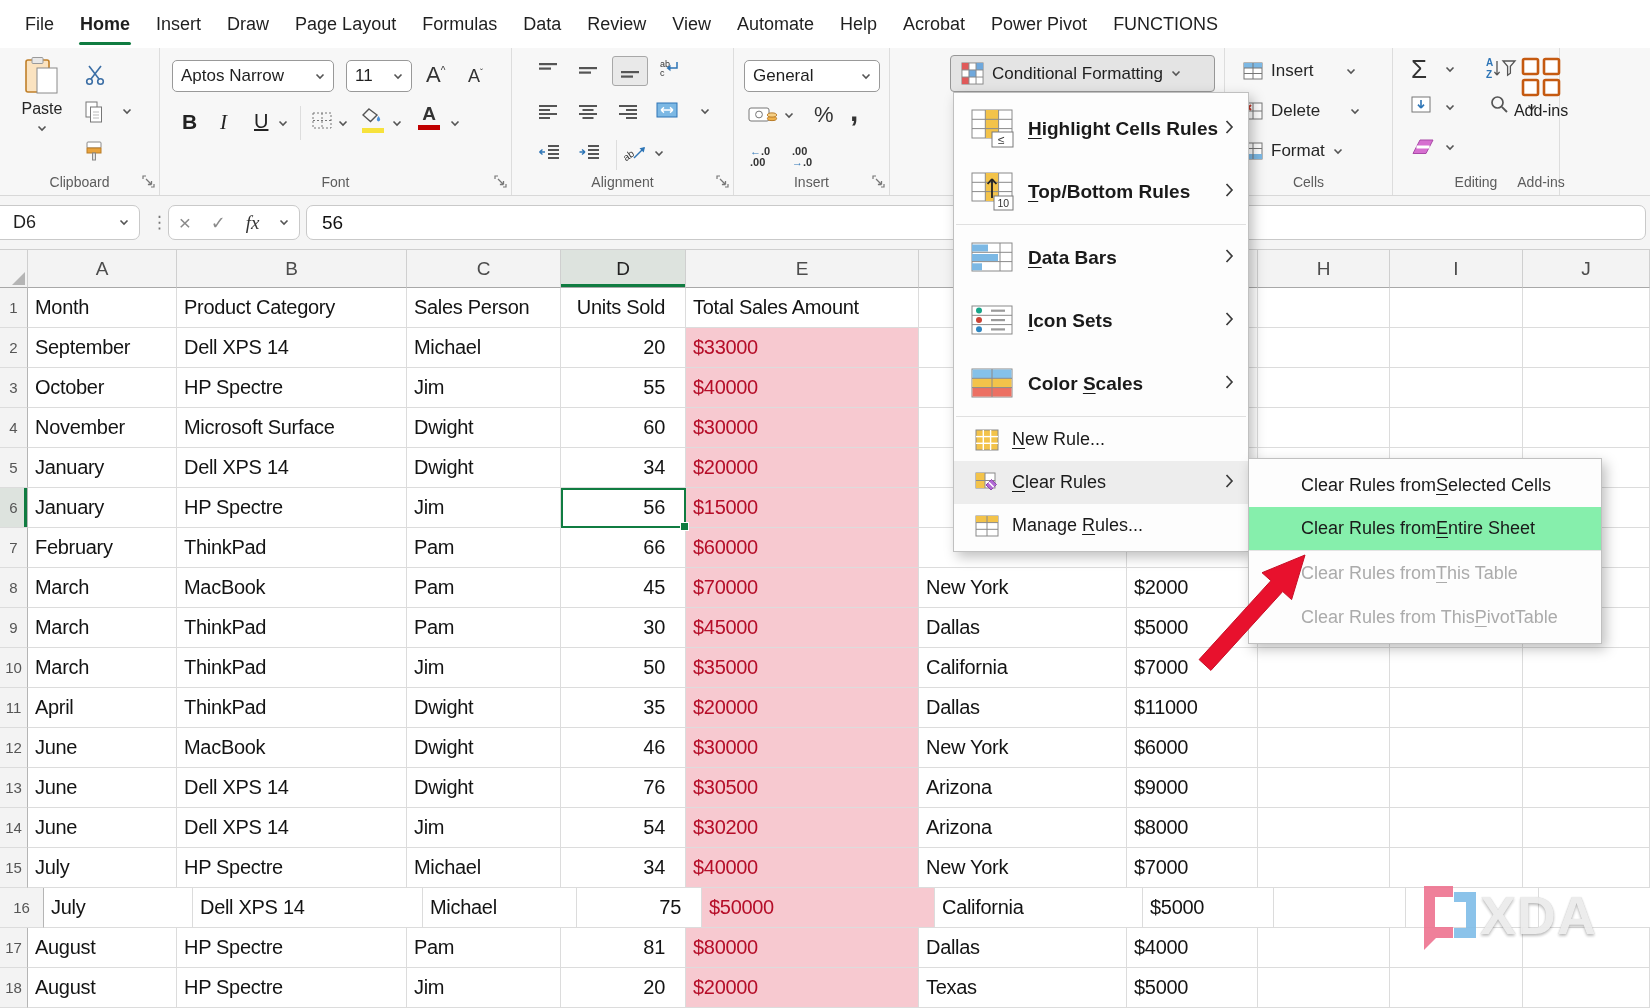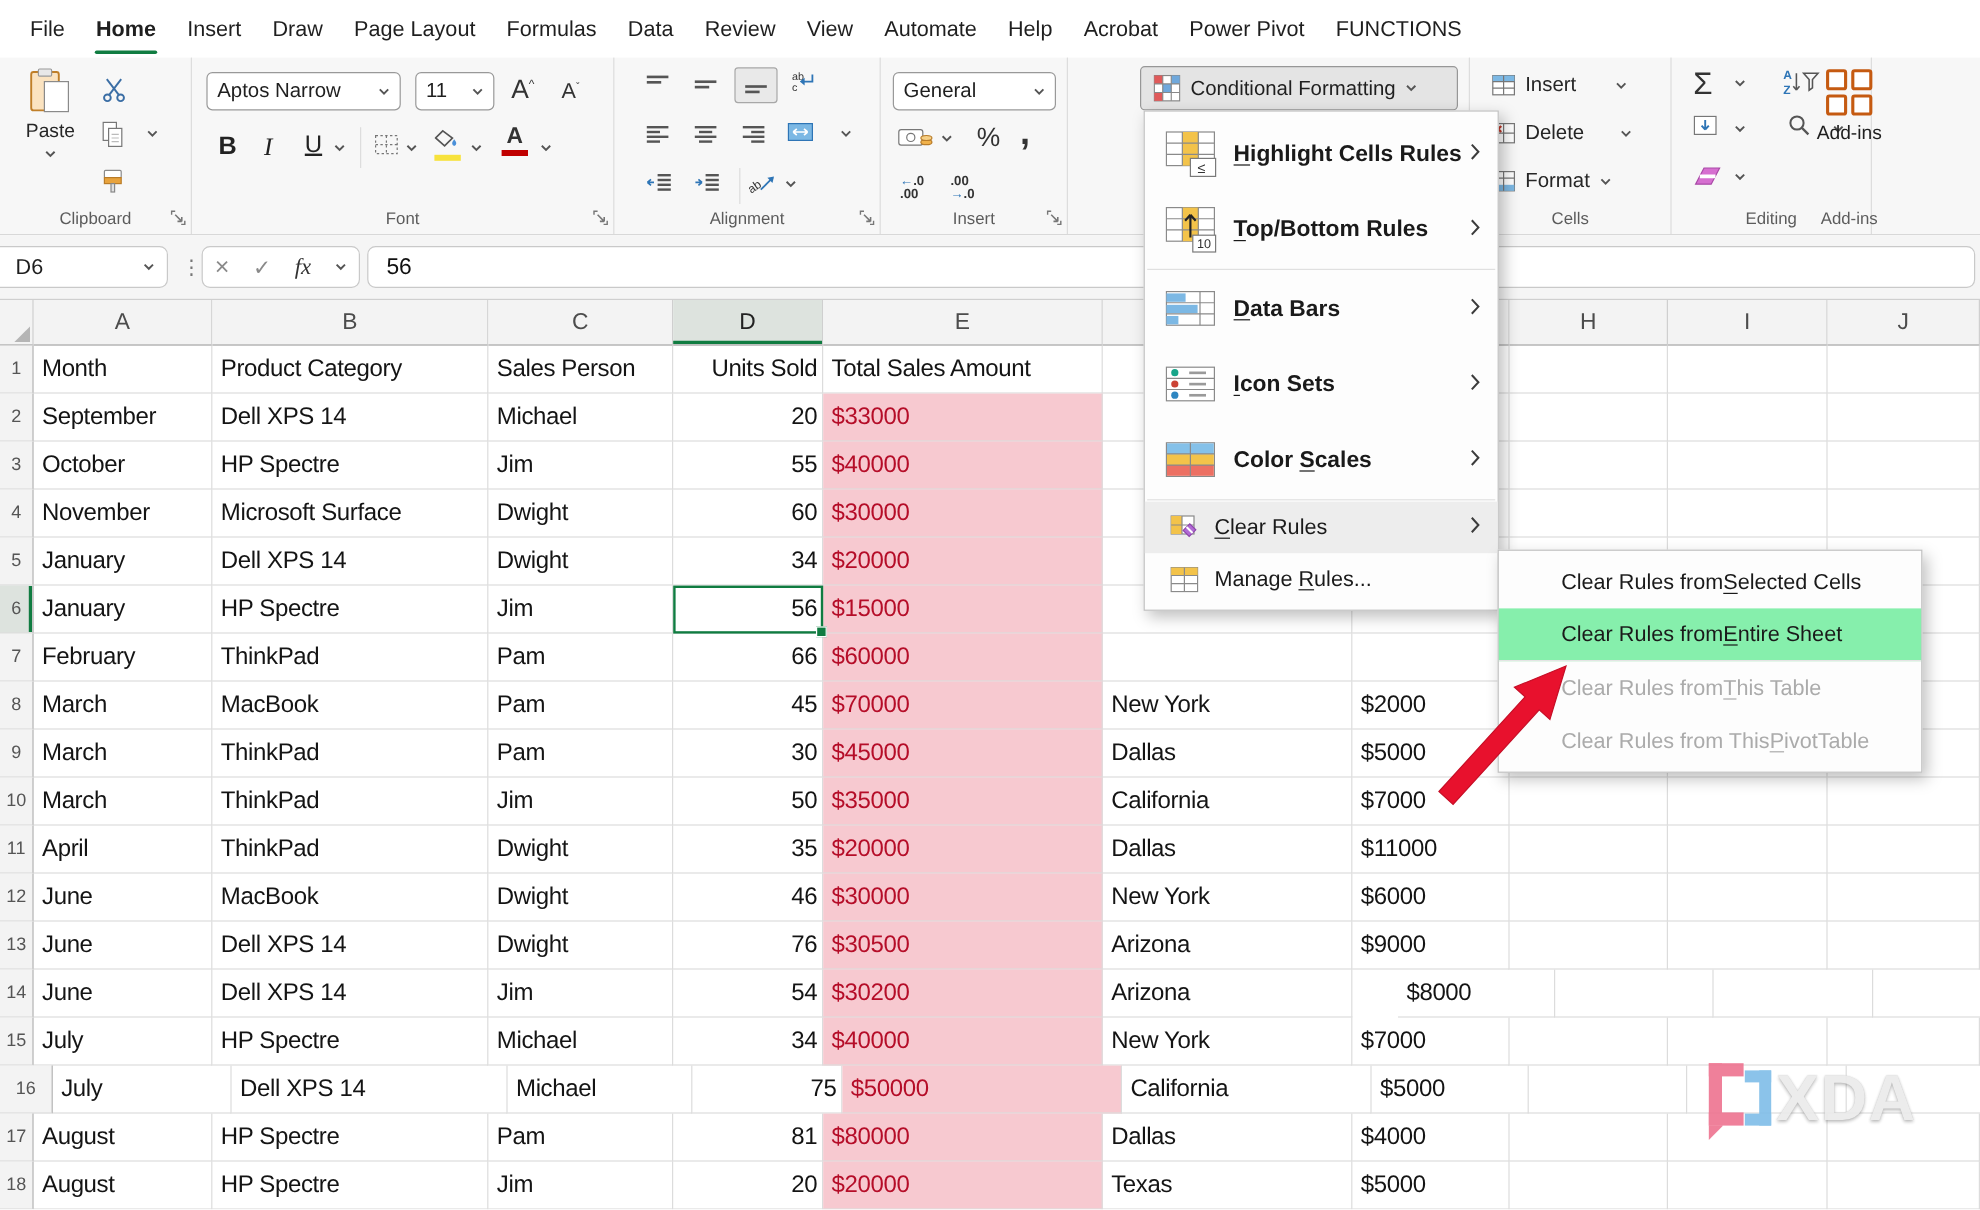--- a/index.html
+++ b/index.html
@@ -50,21 +50,21 @@
   .ch.sel{background:#dde3de;box-shadow:inset 0 -3px 0 var(--green);color:#222}
   .ch.corner{position:relative}
   .ch.corner::after{content:"";position:absolute;right:2px;bottom:2px;border-style:solid;
                     border-width:0 0 13px 13px;border-color:transparent transparent #b5b5b5 transparent}
   .grow{display:flex;height:40px}
   .rh{box-sizing:border-box;width:28px;background:#f3f3f3;border-right:1px solid #b5b5b5;
       border-bottom:1px solid #dcdcdc;font-size:15px;color:#555;display:flex;align-items:center;justify-content:center}
   .rh.sel{background:#dde3de;box-shadow:inset -3px 0 0 var(--green)}
   .cell{box-sizing:border-box;border-right:1px solid #dcdcdc;border-bottom:1px solid #dcdcdc;
         font-size:20px;letter-spacing:-0.3px;line-height:38px;padding:0 7px;white-space:nowrap;overflow:hidden;color:#141414}
-  .cell.num{text-align:right;padding-right:4px}
+  .cell.num{text-align:right;padding-right:20px}
   .cell.pink{background:var(--pink);color:var(--red)}
   .selbox{position:absolute;left:561px;top:238px;width:125px;height:40px;border:2px solid var(--green);
           box-sizing:border-box;pointer-events:none}
   .selbox::after{content:"";position:absolute;right:-5px;bottom:-5px;width:7px;height:7px;
                  background:var(--green);border:1px solid #fff}
   
   .cfmenu{position:absolute;left:953px;top:92px;width:296px;background:#fdfdfd;border:1px solid #c0c0c0;
           box-shadow:4px 5px 12px rgba(0,0,0,.25);z-index:40;padding:4px 0;box-sizing:border-box}
   .mi{display:flex;align-items:center;position:relative}
   .mi.large{height:63px}
@@ -751,21 +751,21 @@
           <div class="cell" style="width: 127px;"></div>
         </div>
         <div class="grow">
           <div class="rh" style="width: 28px;">14</div>
           <div class="cell" style="width: 149px;">June</div>
           <div class="cell" style="width: 230px;">Dell XPS 14</div>
           <div class="cell" style="width: 154px;">Jim</div>
           <div class="cell num" style="width: 125px;">54</div>
           <div class="cell pink" style="width: 233px;">$30200</div>
           <div class="cell" style="width: 208px;">Arizona</div>
-          <div class="cell" style="width: 131px; margin-left: 38px;">$8000</div>
+          <div class="cell" style="width: 131px;">$8000</div>
           <div class="cell" style="width: 132px;"></div>
           <div class="cell" style="width: 133px;"></div>
           <div class="cell" style="width: 127px;"></div>
         </div>
         <div class="grow">
           <div class="rh" style="width: 28px;">15</div>
           <div class="cell" style="width: 149px;">July</div>
           <div class="cell" style="width: 230px;">HP Spectre</div>
           <div class="cell" style="width: 154px;">Michael</div>
           <div class="cell num" style="width: 125px;">34</div>
@@ -905,20 +905,32 @@
             <line x1="1" y1="14.3" x2="41" y2="14.3" stroke="#8a8a8a"></line>
             <line x1="1" y1="23.6" x2="41" y2="23.6" stroke="#8a8a8a"></line>
           </svg>
         </span>
         <span class="mlabel">Color <u>S</u>cales</span>
         <span class="mchev"><svg width="9" height="15" viewBox="0 0 9 15">
             <path d="M1.5 1.5 L7 7.5 L1.5 13.5" fill="none" stroke="#3c3c3c" stroke-width="1.7"></path>
           </svg></span>
       </div>
       <div class="msep"></div>
+      <div class="mi small">
+        <span class="micon">
+          <svg width="24" height="22">
+            <rect x="1" y="1" width="22" height="20" fill="#f3c34a" stroke="#8a8a8a"></rect>
+            <line x1="8.3" y1="1" x2="8.3" y2="21" stroke="#fff" stroke-width="1.4"></line>
+            <line x1="15.6" y1="1" x2="15.6" y2="21" stroke="#fff" stroke-width="1.4"></line>
+            <line x1="1" y1="7.6" x2="23" y2="7.6" stroke="#fff" stroke-width="1.4"></line>
+            <line x1="1" y1="14.3" x2="23" y2="14.3" stroke="#fff" stroke-width="1.4"></line>
+          </svg>
+        </span>
+        <span class="mlabel"><u>N</u>ew Rule...</span>
+      </div>
       <div class="mi small hl">
         <span class="micon">
           <svg width="24" height="22">
             <rect x="1" y="1" width="19" height="15" fill="#fff" stroke="#8a8a8a"></rect>
             <rect x="1" y="1" width="9" height="15" fill="#f3c34a"></rect>
             <line x1="10" y1="1" x2="10" y2="16" stroke="#8a8a8a"></line>
             <line x1="1" y1="8.5" x2="20" y2="8.5" stroke="#8a8a8a"></line>
             <path d="M11 13 l5.5 -5.5 l5 5 l-5.5 5.5 z" fill="#b06ad4" stroke="#8e44ad"></path>
             <path d="M13.8 10.2 l5 5" stroke="#fff" stroke-width="1.6"></path>
           </svg>

